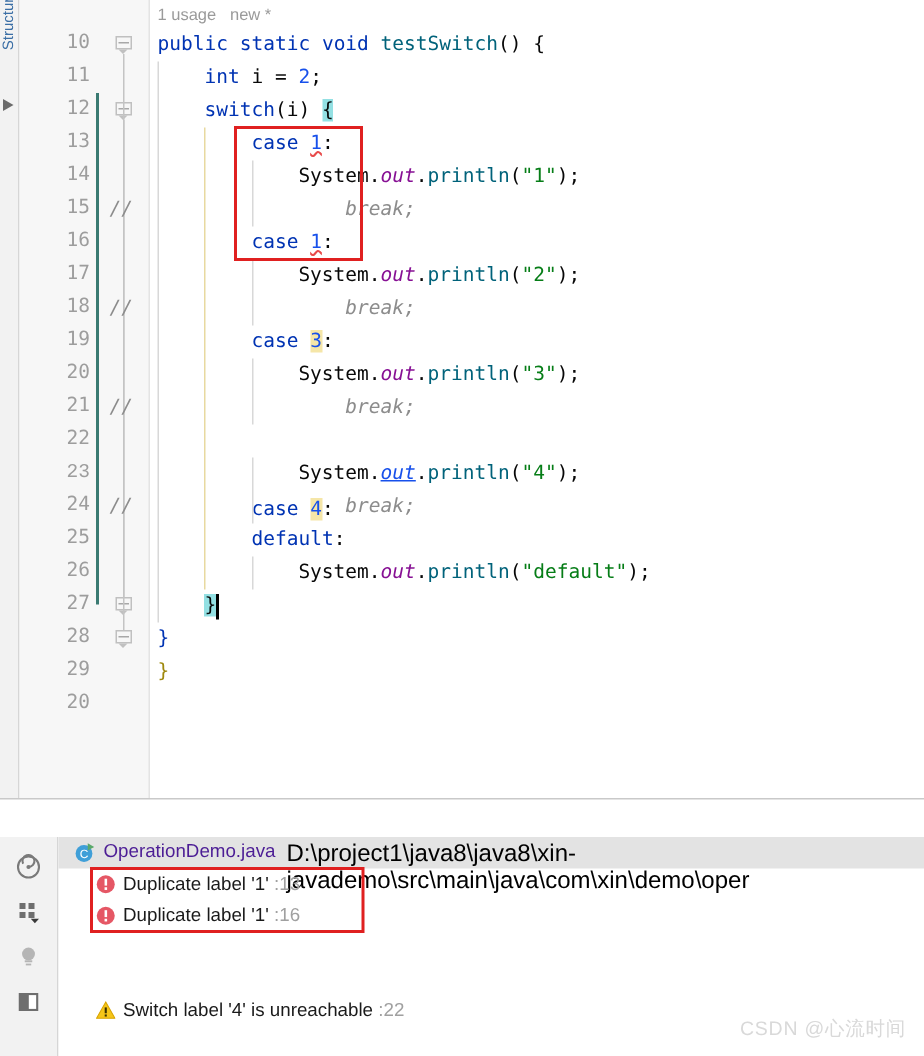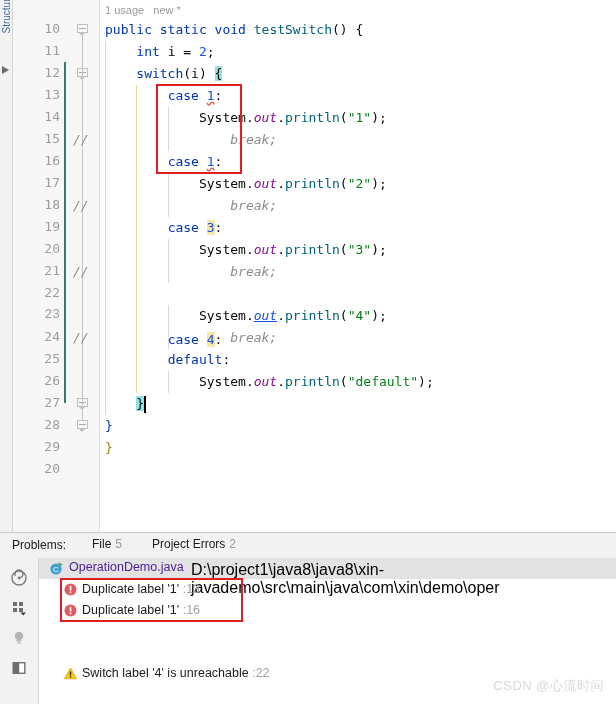--- a/index.html
+++ b/index.html
@@ -269,29 +269,20 @@
         <div class="iguide" style="left: 67.56px; top: 305px; height: 44px;"></div>
         <div class="iguide" style="left: 67.56px; top: 371px; height: 22px;"></div>
         <div id="caret" style="left: 44.1px; top: 396px;"></div>
       </div>
 
     <div class="redbox" style="left:156px; top:84px; width:86px; height:90px;"></div>
   </div>
 
   <div id="problems-panel">
 
-    <div id="problems-tabbar">
-      <div id="problems-label">Problems:</div>
-      <div class="ptab sel" style="left:92px;">
-        <span>File</span><span class="cnt">5</span>
-      </div>
-      <div class="ptab" style="left:152px;">
-        <span>Project Errors</span><span class="cnt">2</span>
-      </div>
-    </div>
 
     <div id="problems-sidebar">
 
       <div class="side-ico" style="top:11px;">
         <svg width="18" height="18" viewBox="0 0 18 18">
           <circle cx="9" cy="9" r="7" fill="none" stroke="#7a7a7a" stroke-width="1.4"></circle>
           <path d="M9 9 A4 4 0 1 0 5.4 6.8" fill="none" stroke="#7a7a7a" stroke-width="1.4"></path>
           <circle cx="9" cy="9" r="1.4" fill="#7a7a7a"></circle>
         </svg>
       </div>

